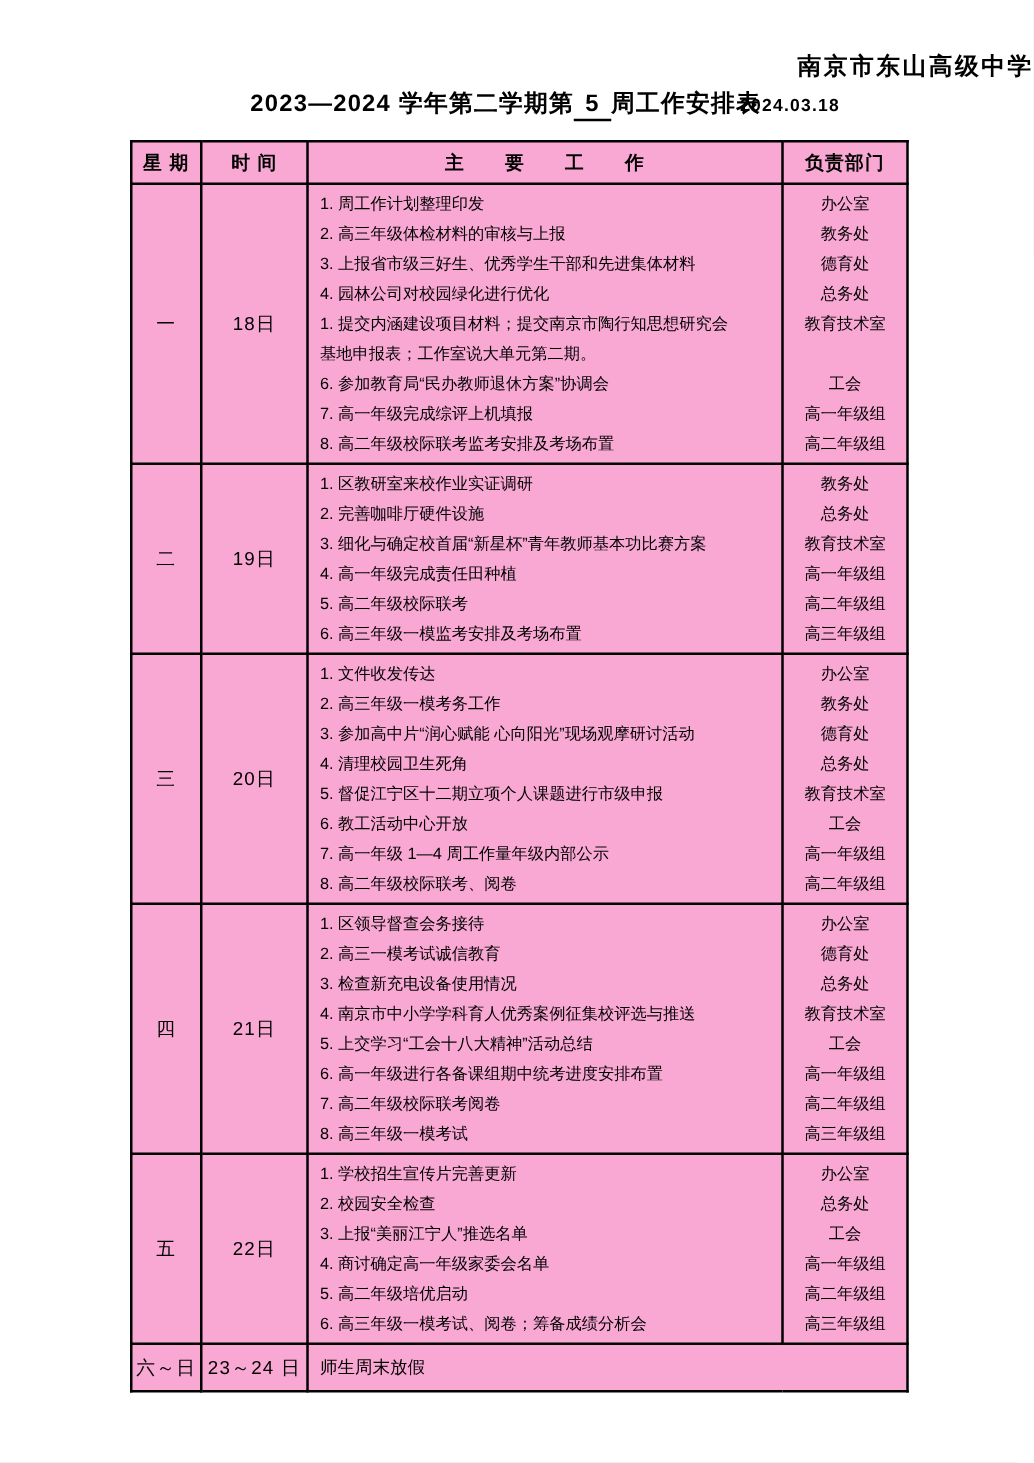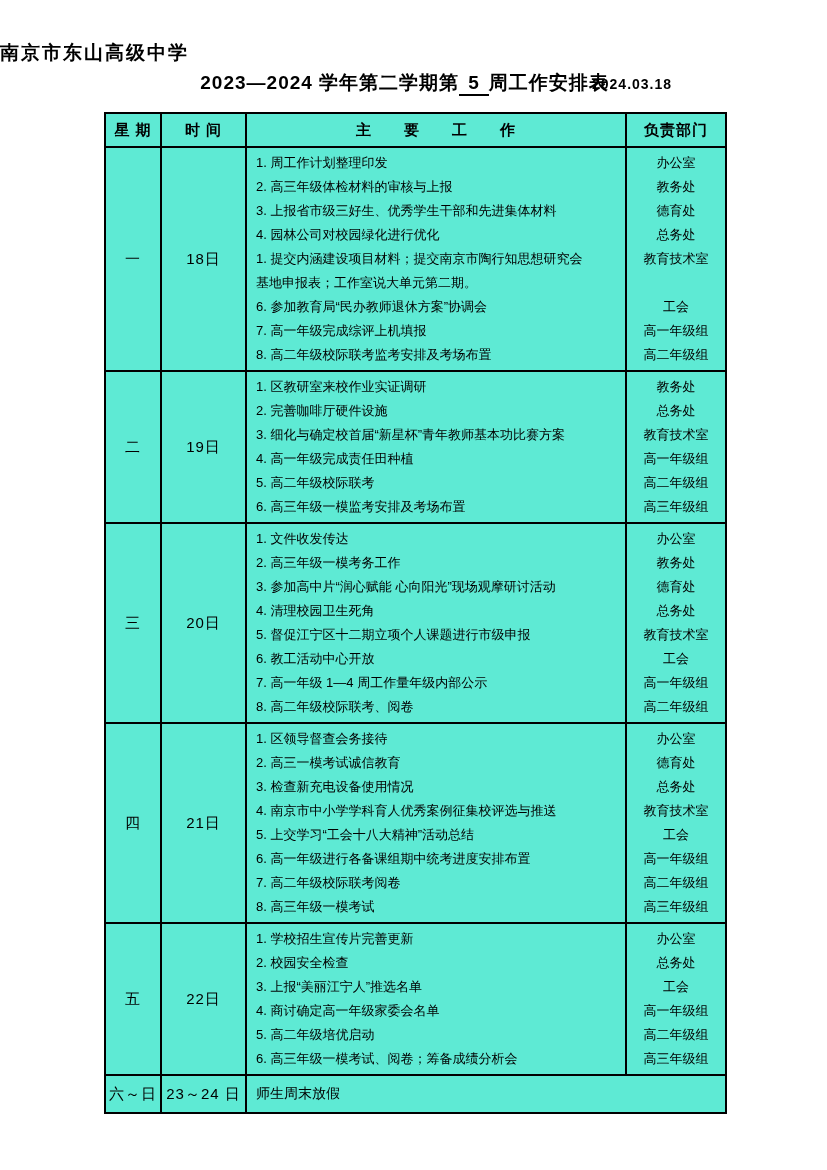--- a/index.html
+++ b/index.html
@@ -6,21 +6,21 @@
   .page {
     position:relative;
     width:827px; height:1170px;
     margin:0 auto;
     background:#ffffff;
     font-family:"Liberation Sans", sans-serif;
     color:#000000;
   }
   .doc-title {
     position:absolute; top:40px; left:0; width:827px;
-    text-align:left;
+    text-align:right;
     font-size:19px; font-weight:bold; letter-spacing:2px;
   }
   .doc-subtitle {
     position:absolute; top:70px; left:0; width:827px;
     box-sizing:border-box; padding-right:18px;
     text-align:center;
     font-size:19px; font-weight:bold; letter-spacing:1px;
   }
   .week-num {
     display:inline-block;
@@ -33,21 +33,21 @@
     font-size:14px; font-weight:bold; letter-spacing:1px;
   }
   table.work-table {
     position:absolute; left:104px; top:112px;
     width:621px;
     border-collapse:collapse;
     table-layout:fixed;
   }
   .work-table th, .work-table td {
     border:2px solid #000000;
-    background:#5eead4;
+    background:#f9a8d4;
   }
   .work-table th {
     height:30px;
     font-size:15px; font-weight:bold;
     text-align:center; vertical-align:middle;
     letter-spacing:1px;
   }
   td.c-day, td.c-time {
     text-align:center; vertical-align:middle;
     font-size:15px;

